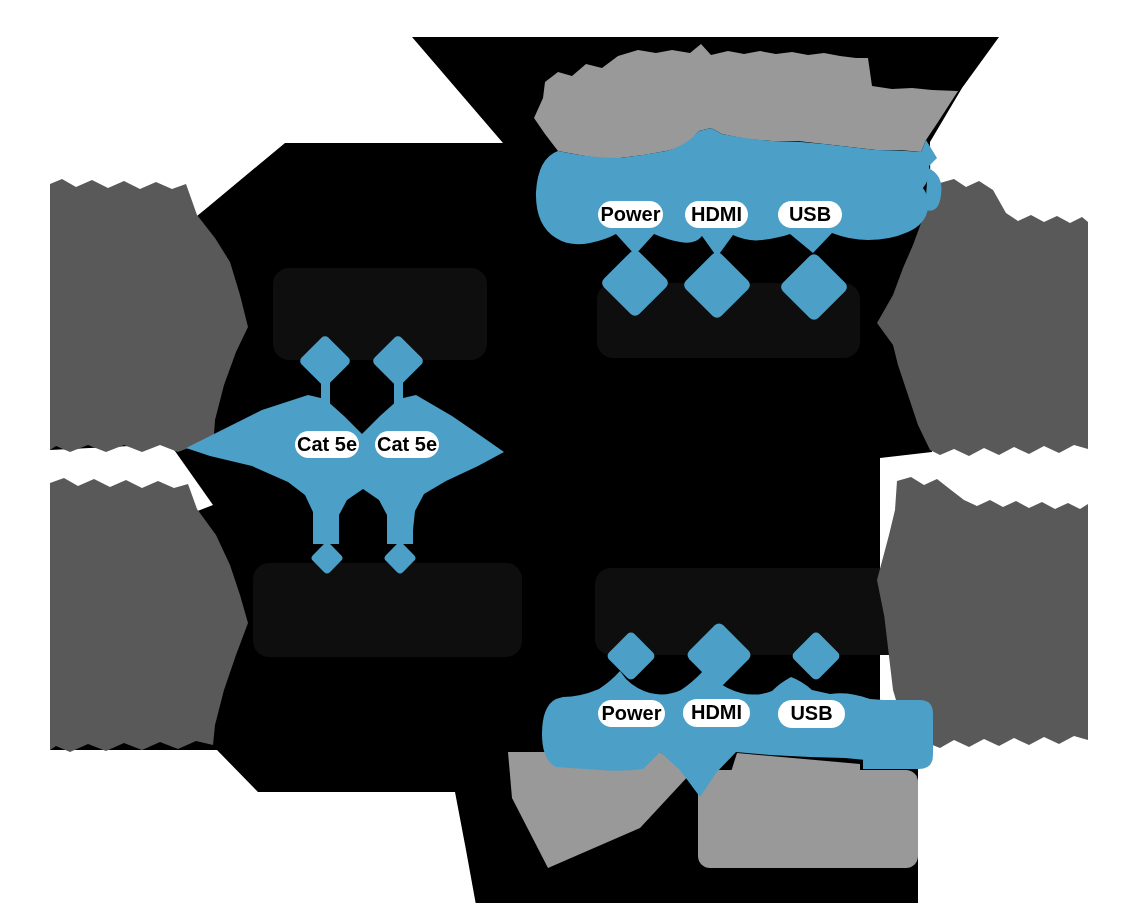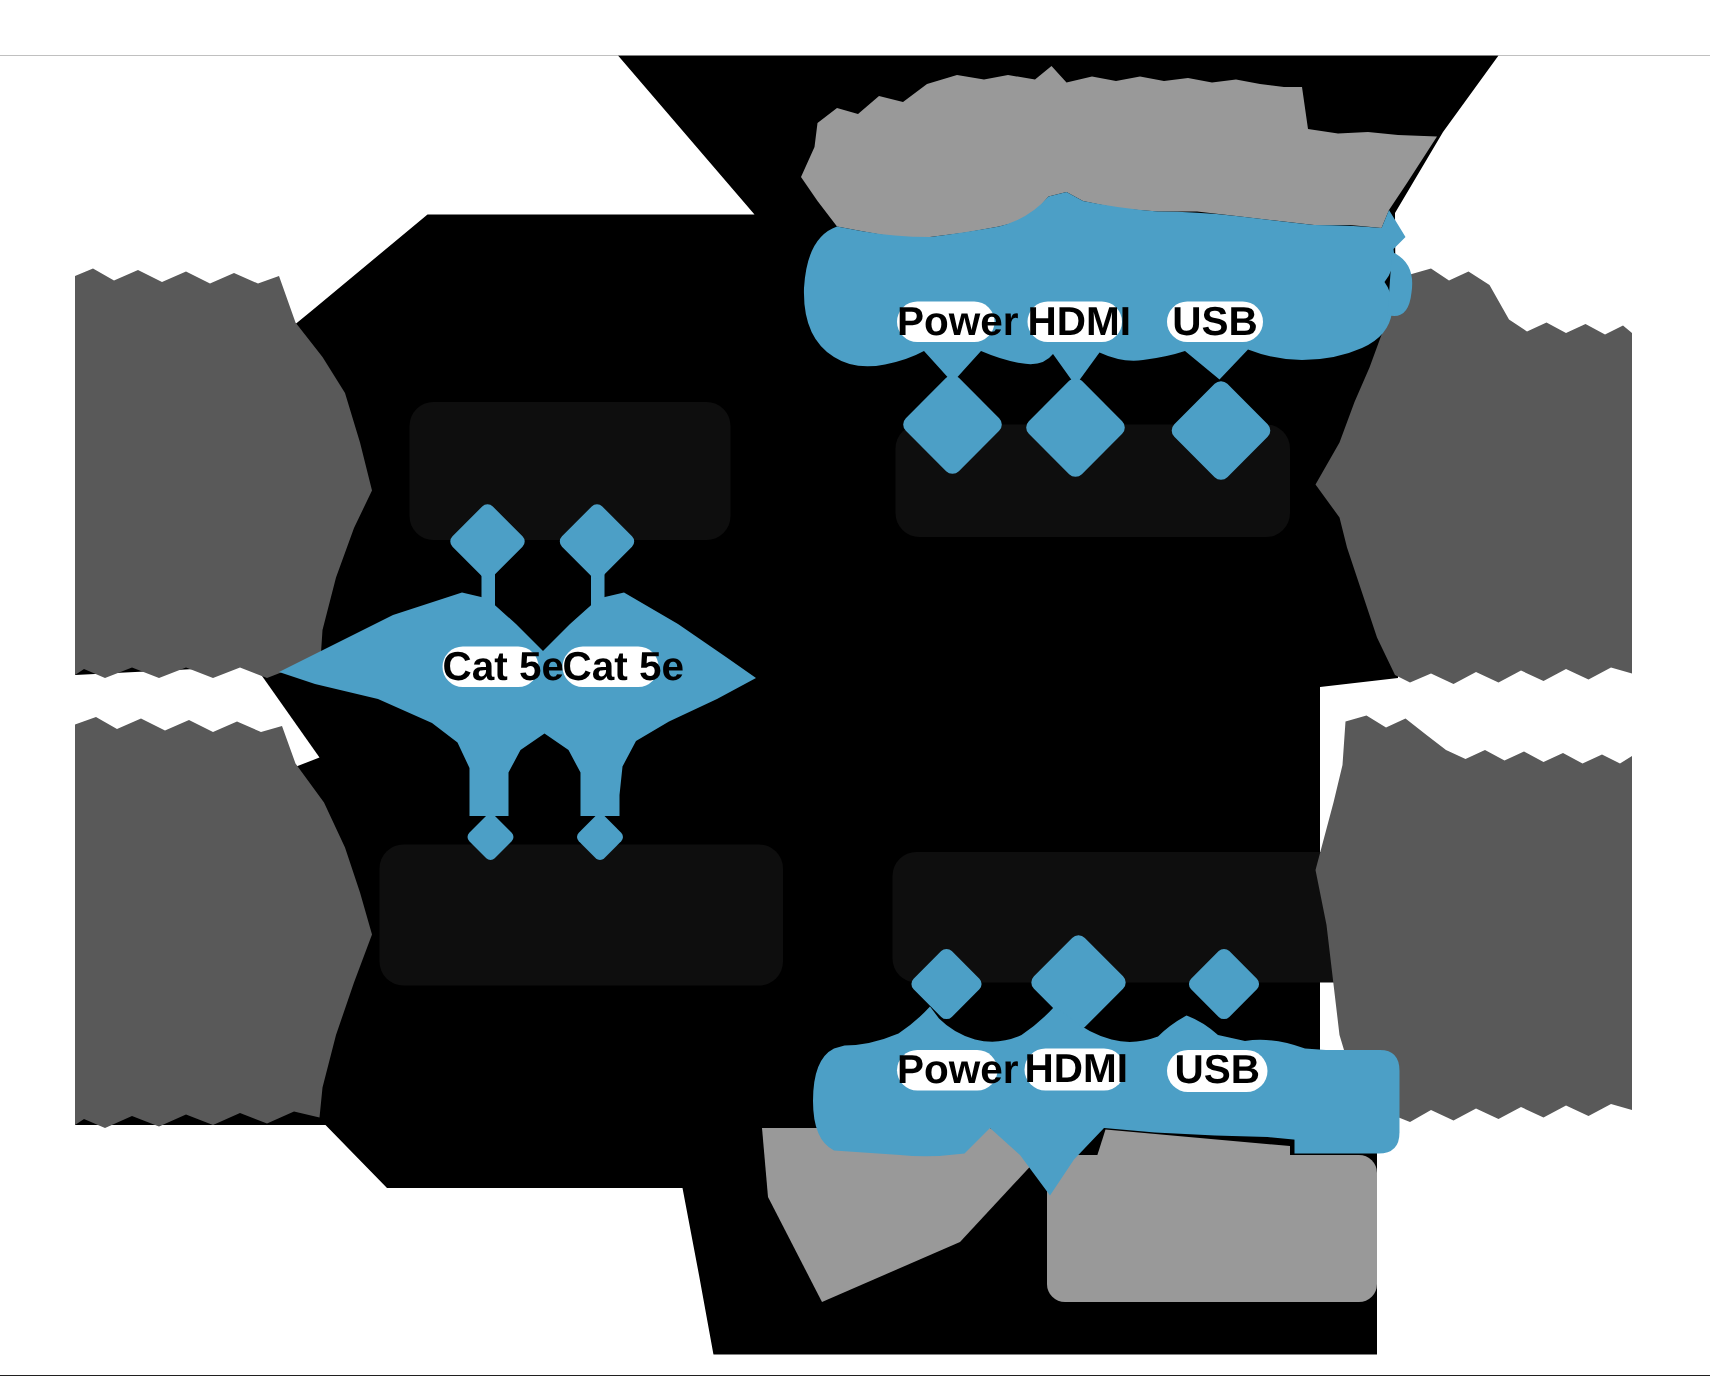--- a/index.html
+++ b/index.html
@@ -10,21 +10,21 @@
     overflow:hidden;
     font-family:"Liberation Sans", sans-serif;
   }
   #art{position:absolute;left:0;top:0;width:100%;height:100%;}
   .pill{
     position:absolute;
     background:#fff;
     color:#000;
     border-radius:16px;
     font-weight:bold;
-    font-size:27px;
+    font-size:20px;
     line-height:27px;
     text-align:center;
     white-space:nowrap;
     letter-spacing:0px;
   }
   .pill-top-power {left:598px;top:201px;width:65px;height:27px;}
   .pill-top-hdmi  {left:685px;top:201px;width:63px;height:27px;}
   .pill-top-usb   {left:778px;top:201px;width:64px;height:27px;}
   .pill-cat-1     {left:295px;top:431px;width:64px;height:27px;}
   .pill-cat-2     {left:375px;top:431px;width:64px;height:27px;}

